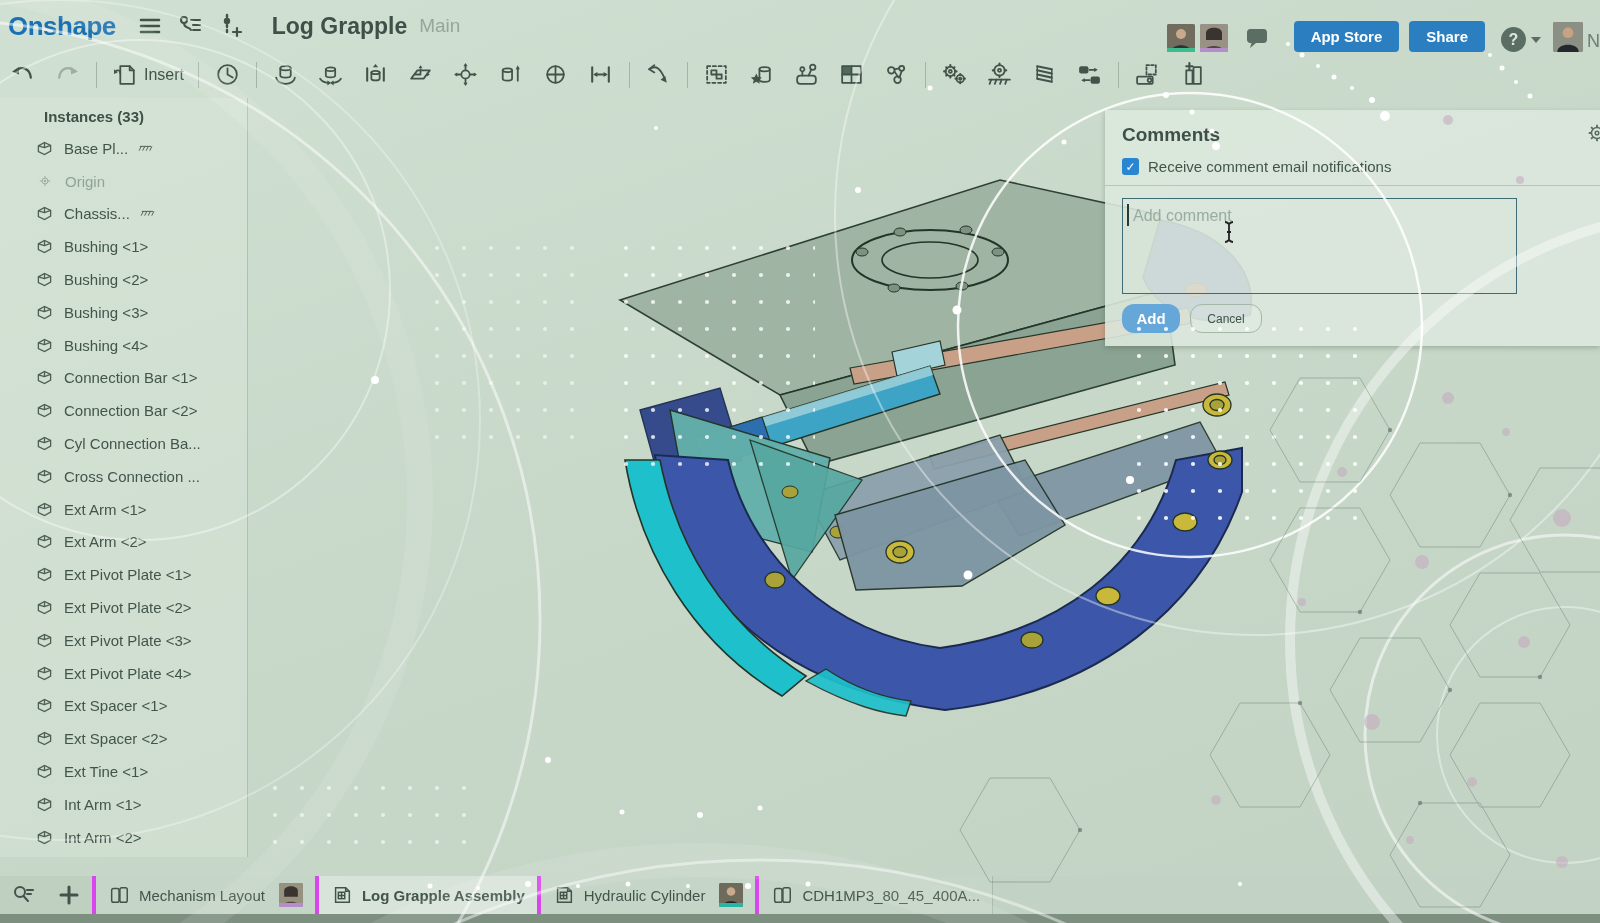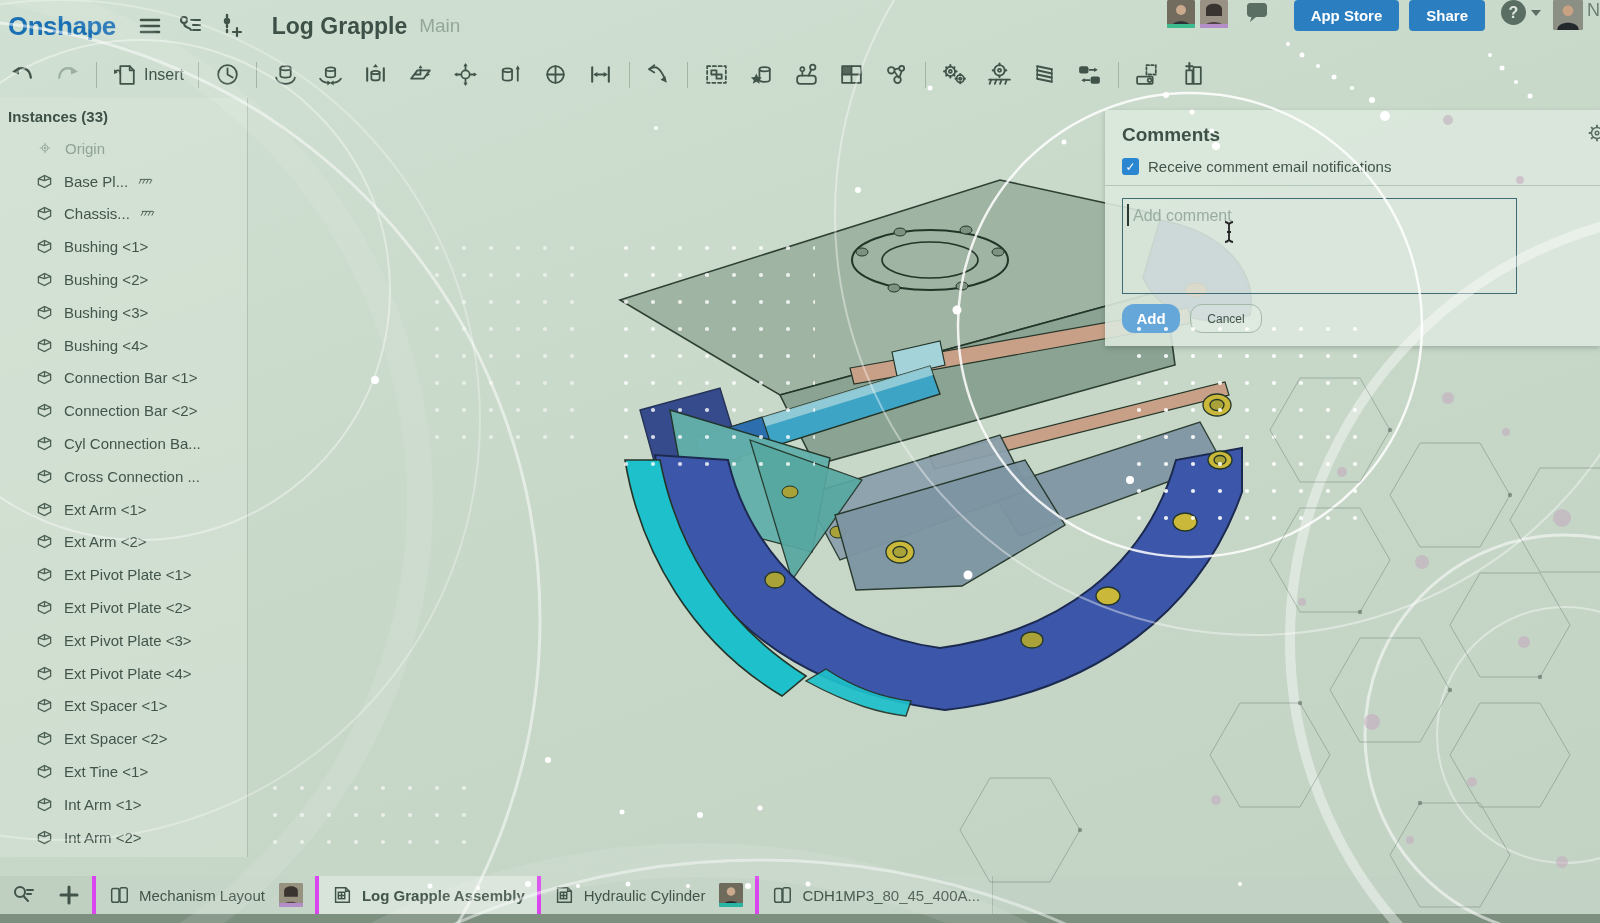--- a/index.html
+++ b/index.html
@@ -12,21 +12,21 @@
   svg.defs { position:absolute; width:0; height:0; }
 
   
   .topbar { position:absolute; left:0; top:0; width:1600px; height:52px;
     display:flex; align-items:center; z-index:30; }
   .logo { font-size:26px; font-weight:bold; color:#1a70b4; letter-spacing:-0.5px; margin:0 14px 0 8px; }
   .tb-ic { width:26px; height:26px; stroke:#41544a; stroke-width:2; fill:none;
     stroke-linecap:round; stroke-linejoin:round; margin:0 7px; flex:none; }
   .doc-title { font-size:23px; font-weight:bold; color:#3e5148; margin-left:22px; }
   .ws-label { font-size:19px; color:#93a89b; margin-left:12px; }
-  .topbar-right { margin-left:auto; display:flex; align-items:flex-start; height:52px; overflow:hidden; }
+  .topbar-right { margin-left:auto; display:flex; align-items:flex-end; height:52px; overflow:hidden; }
   .avatar { width:28px; height:28px; border-radius:2px; overflow:hidden; position:relative;
     background:#7c8489; margin-left:5px; flex:none; }
   .avatar svg { width:100%; height:100%; display:block; }
   .avatar .bar { position:absolute; left:0; right:0; bottom:0; height:4px; }
   .chat-ic { margin:0 14px 0 16px; }
   .blue-btn { height:31px; padding:0 17px; background:#2b7fc0; color:#fff; font-size:15px;
     font-weight:bold; border:none; border-radius:4px; margin-left:10px; display:flex;
     align-items:center; cursor:pointer; }
   .help-wrap { display:flex; align-items:center; margin-left:16px; }
   .help-circle { width:25px; height:25px; border-radius:50%; background:#5b6e63; color:#dfe9e0;
@@ -42,21 +42,21 @@
   .ti { width:27px; height:27px; stroke:#41544a; stroke-width:1.7; fill:none;
     stroke-linecap:round; stroke-linejoin:round; margin:0 9px; flex:none; }
   .ti.muted { stroke:#9cb1a1; }
   .tsep { width:1px; height:26px; background:#a3b5a5; margin:0 6px; flex:none; }
   .insert-lbl { font-size:16px; color:#41544a; margin:0 8px 0 -4px; }
 
   
   .left-panel { position:absolute; left:0; top:98px; width:248px; height:759px;
     background:rgba(217,229,218,0.5); border-right:1px solid rgba(75,95,80,0.25);
     overflow:hidden; z-index:20; padding:10px 0 0 8px; }
-  .inst-header { font-size:15px; font-weight:bold; color:#3e5148; margin-bottom:7px; }
+  .inst-header { font-size:15px; font-weight:bold; color:#3e5148; margin-bottom:7px;margin-left:36px; }
   .row { display:flex; align-items:center; height:32.8px; padding-left:26px; font-size:15px;
     color:#42554b; cursor:default; }
   .row.muted { color:#8fa496; padding-left:30px; }
   .row .p-ic { width:21px; height:21px; stroke:#4c6054; stroke-width:1.5; fill:none; margin-right:9px; flex:none; }
   .row.muted .p-ic { stroke:#8fa496; width:14px; height:14px; margin-right:13px; }
   .row .fx { width:17px; height:17px; stroke:#4c6054; stroke-width:1.4; fill:none; margin-left:9px; flex:none; }
 
   
   .comments { position:absolute; left:1105px; top:110px; width:495px; height:236px;
     background:rgba(220,232,221,0.9); box-shadow:0 2px 5px rgba(40,60,45,0.25);
@@ -329,34 +329,34 @@
   <svg class="ti" viewBox="0 0 26 26">
     <path d="M14 6 H21 V22 H14 Z"></path>
     <path d="M7 9 H13 V22 H7 Z"></path>
     <path d="M7 5 H13 M10 2 V8" stroke-width="2"></path>
   </svg>
 </div>
 
 <div class="left-panel">
   <div class="inst-header">Instances (33)</div>
 
-  <div class="row muted">
-    <svg class="p-ic" viewBox="0 0 24 24">
-        <use href="#icon-origin"></use>
-      </svg>
-    <span>Origin</span>
-  </div>
   <div class="row">
     <svg class="p-ic" viewBox="0 0 24 24">
         <use href="#icon-part"></use>
       </svg>
     <span>Base Pl...</span>
     <svg class="fx" viewBox="0 0 24 24">
         <use href="#icon-fixed"></use>
       </svg>
+  </div>
+  <div class="row muted">
+    <svg class="p-ic" viewBox="0 0 24 24">
+        <use href="#icon-origin"></use>
+      </svg>
+    <span>Origin</span>
   </div>
   <div class="row">
     <svg class="p-ic" viewBox="0 0 24 24">
         <use href="#icon-part"></use>
       </svg>
     <span>Chassis...</span>
     <svg class="fx" viewBox="0 0 24 24">
         <use href="#icon-fixed"></use>
       </svg>
   </div>

